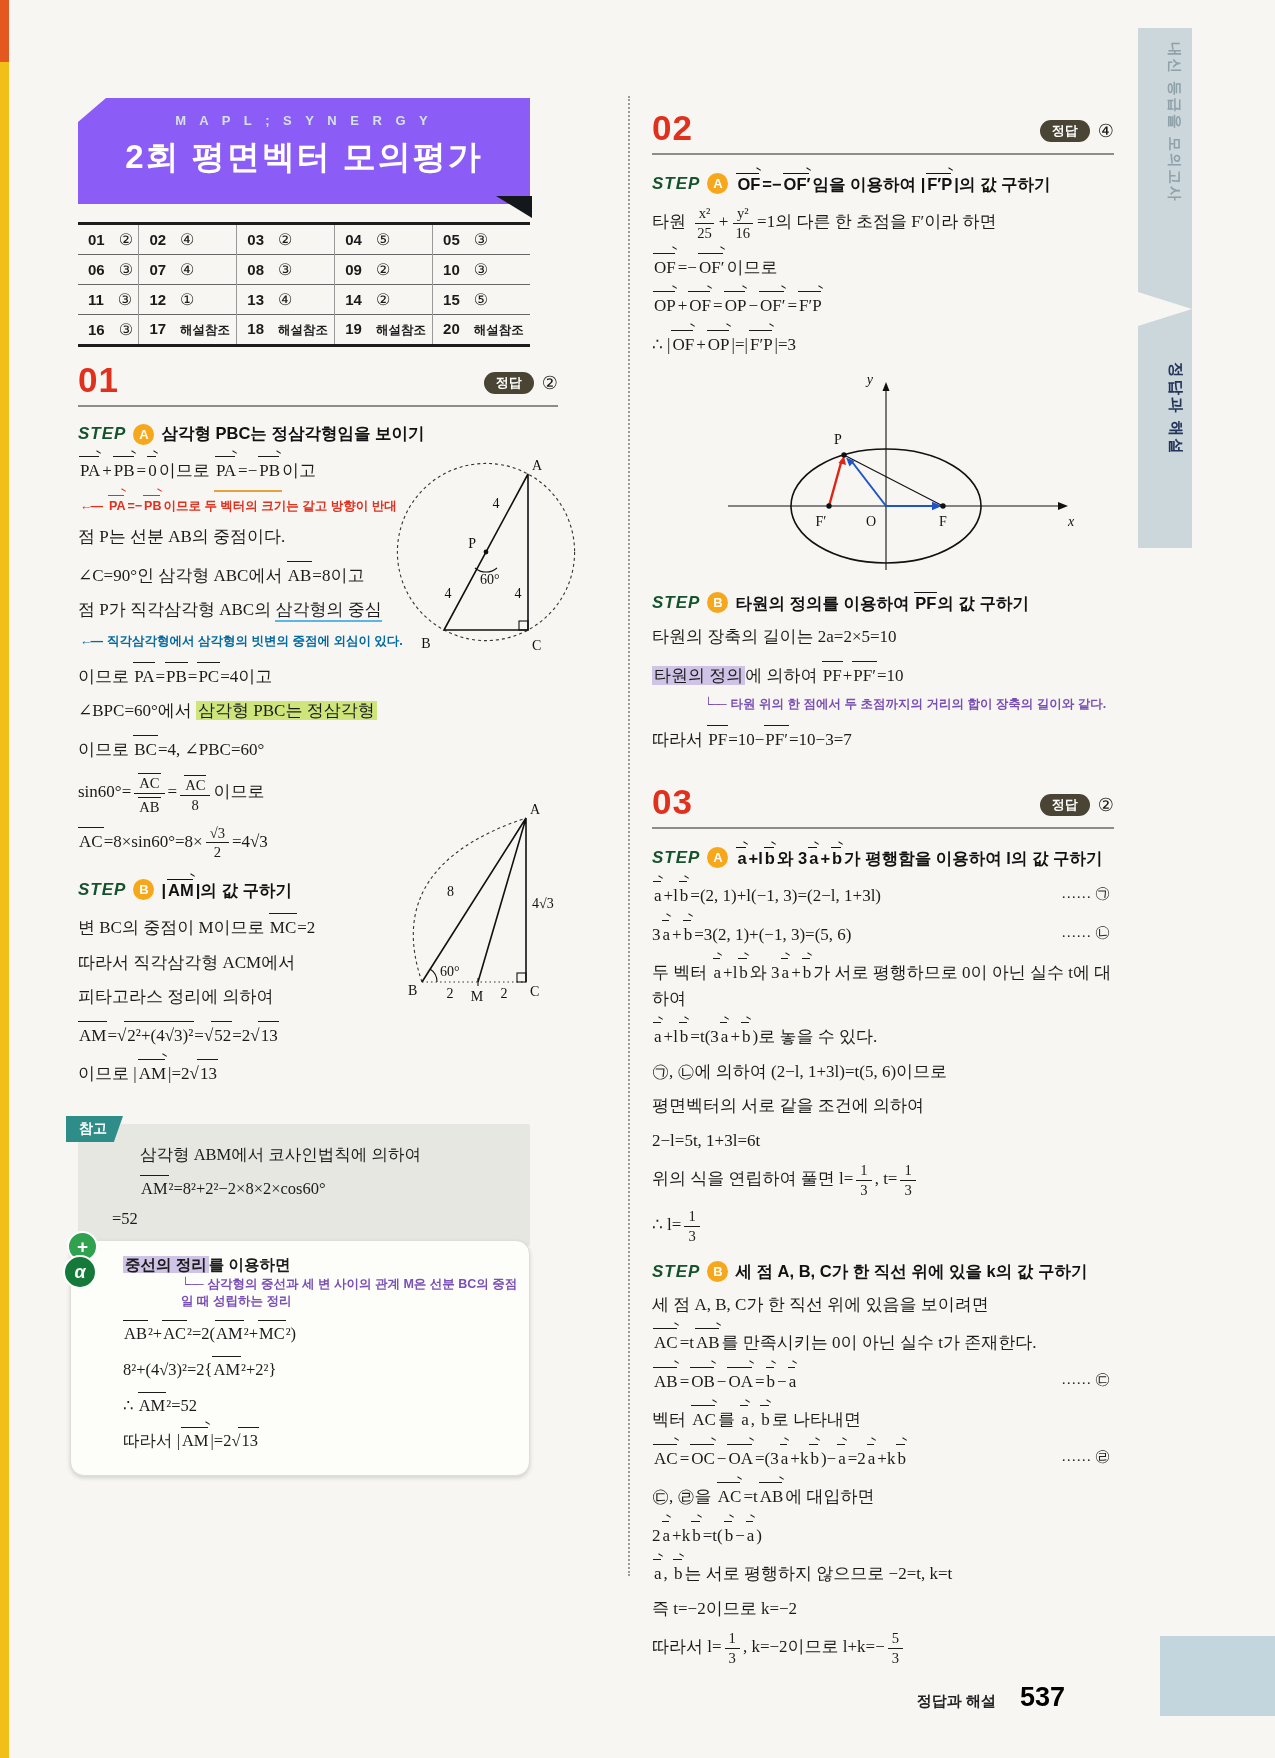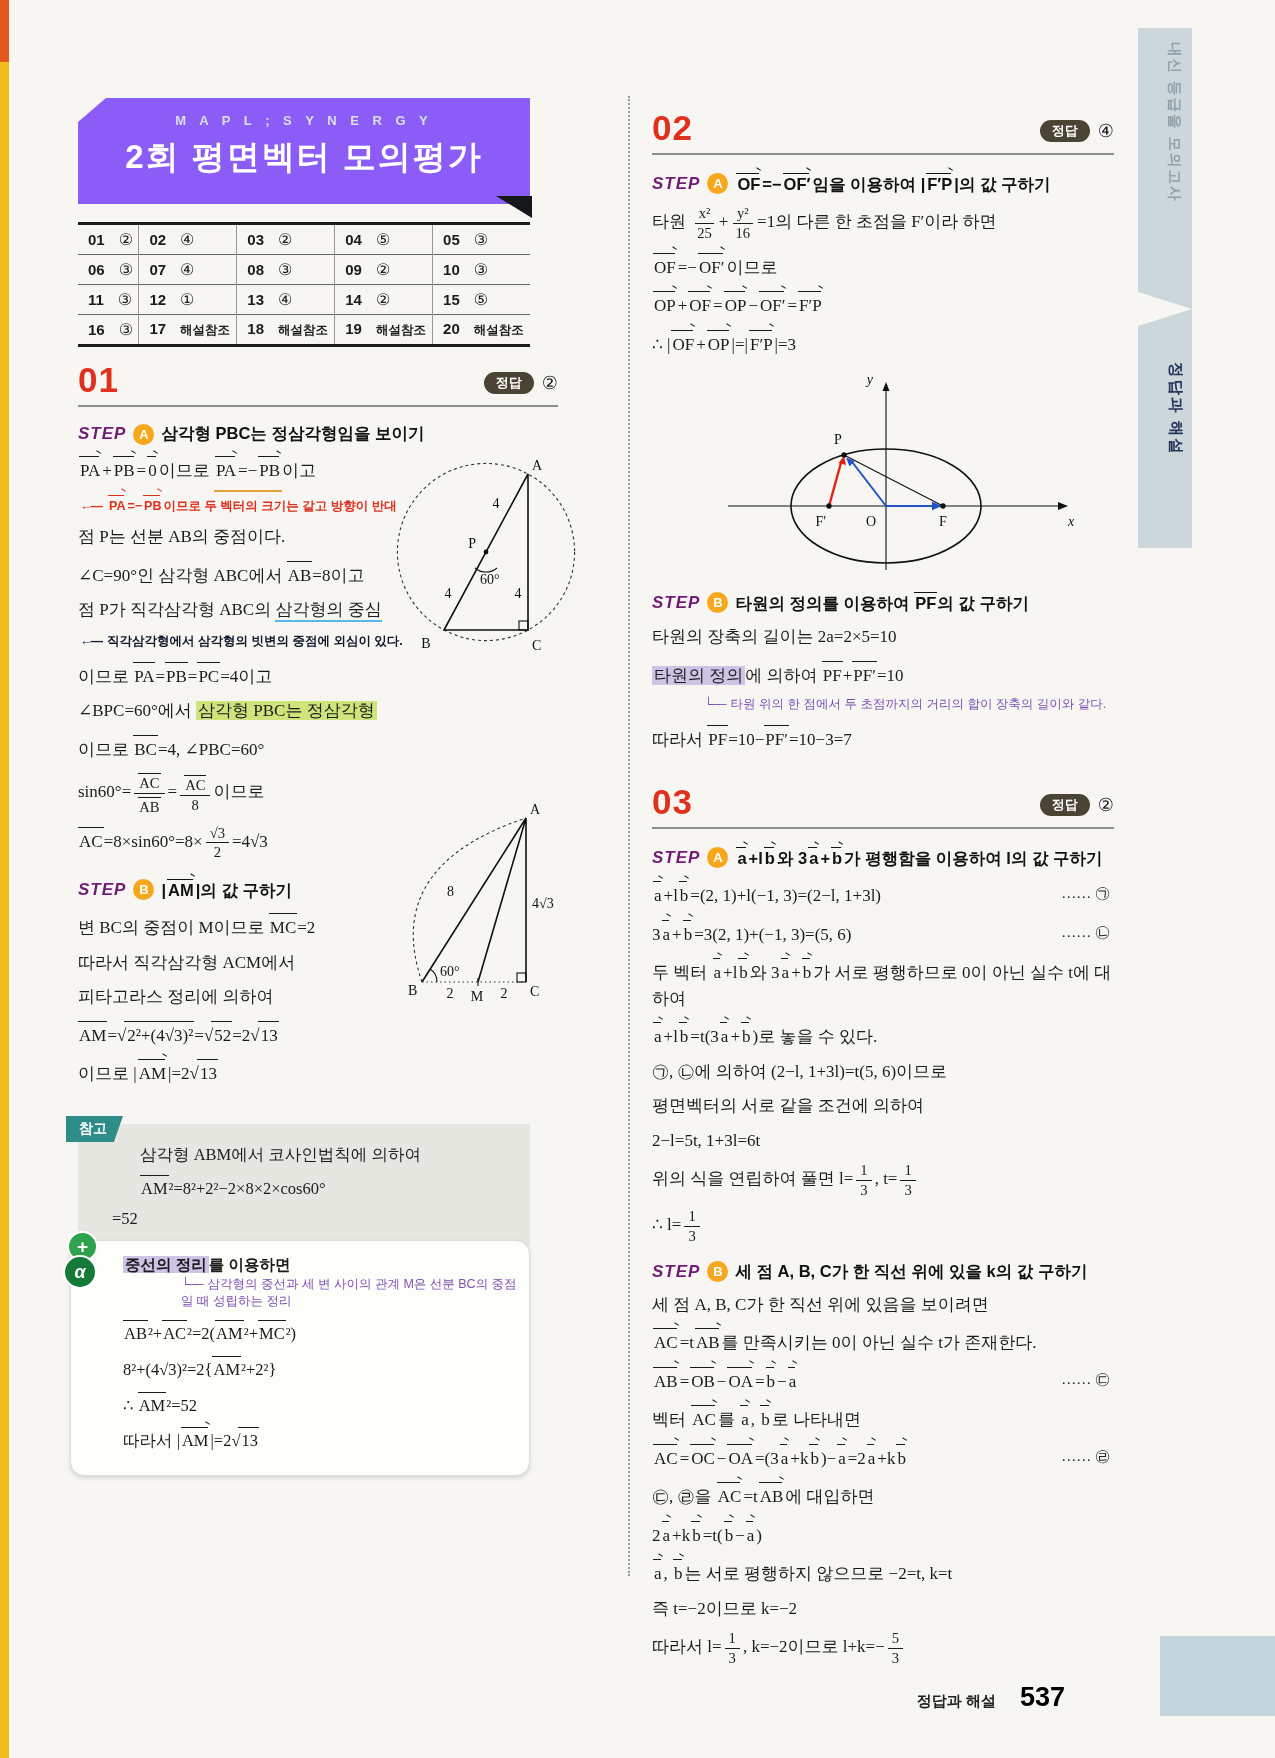--- a/index.html
+++ b/index.html
@@ -37,33 +37,33 @@
   .prob-head{display:flex;justify-content:space-between;align-items:flex-end;height:48px;}
   .prob-head.mt{margin-top:22px;}
   .prob-num{color:#e0301e;font:800 35px "Liberation Sans",sans-serif;letter-spacing:1px;}
   .ans-wrap{display:flex;align-items:center;gap:8px;padding-bottom:6px;}
   .ans-badge{background:#494433;color:#fff;border-radius:11px;padding:2px 12px;
           font:700 13px "Liberation Sans",sans-serif;}
   .ans-circ{font-size:18px;}
   .rule{border-top:2px solid #8d8d8d;margin:5px 0 10px 0;}
   
   .step-row{display:flex;align-items:center;gap:7px;margin:16px 0 8px 0;}
-  .step-word{color:#701a75;font:800 italic 17px "Liberation Sans",sans-serif;letter-spacing:1px;}
+  .step-word{color:#14532d;font:800 italic 17px "Liberation Sans",sans-serif;letter-spacing:1px;}
   .step-circ{width:21px;height:21px;border-radius:50%;background:#f6a71b;color:#fff;
           display:flex;align-items:center;justify-content:center;
           font:800 13px "Liberation Sans",sans-serif;flex:0 0 auto;}
   .step-title{font:800 16.5px "Liberation Sans",sans-serif;color:#111;}
   
   .ln{position:relative;margin:9px 0;font-size:17px;line-height:1.5;}
   .ln .mark{position:absolute;right:4px;top:3px;font-size:15px;color:#222;}
   .note-red,.note-blue{font-family:"Liberation Sans",sans-serif;font-weight:700;font-size:12.5px;
           margin:1px 0 8px 2px;}
   .note-red{color:#e0301e;}
-  .note-blue{color:#0f172a;}
-  .note-purple{font-family:"Liberation Sans",sans-serif;font-weight:400;font-size:12.5px;
+  .note-blue{color:#0369a1;}
+  .note-purple{font-family:"Liberation Sans",sans-serif;font-weight:700;font-size:12.5px;
           color:#7a4fb5;margin:-2px 0 8px 52px;}
   .arr{letter-spacing:-2px;margin-right:6px;}
   
   .vec{position:relative;display:inline-block;padding:4px 2px 0 2px;}
   .vec::before{content:'';position:absolute;top:2px;left:1px;right:3px;border-top:1.3px solid currentColor;}
   .vec::after{content:'';position:absolute;top:-1.5px;right:1px;width:5px;
           border-top:1.3px solid currentColor;transform:rotate(32deg);transform-origin:right top;}
   .ol{position:relative;display:inline-block;padding:4px 1px 0 1px;}
   .ol::before{content:'';position:absolute;top:2px;left:0;right:0;border-top:1.2px solid currentColor;}
   .rad .rc::before{left:-2px;}

